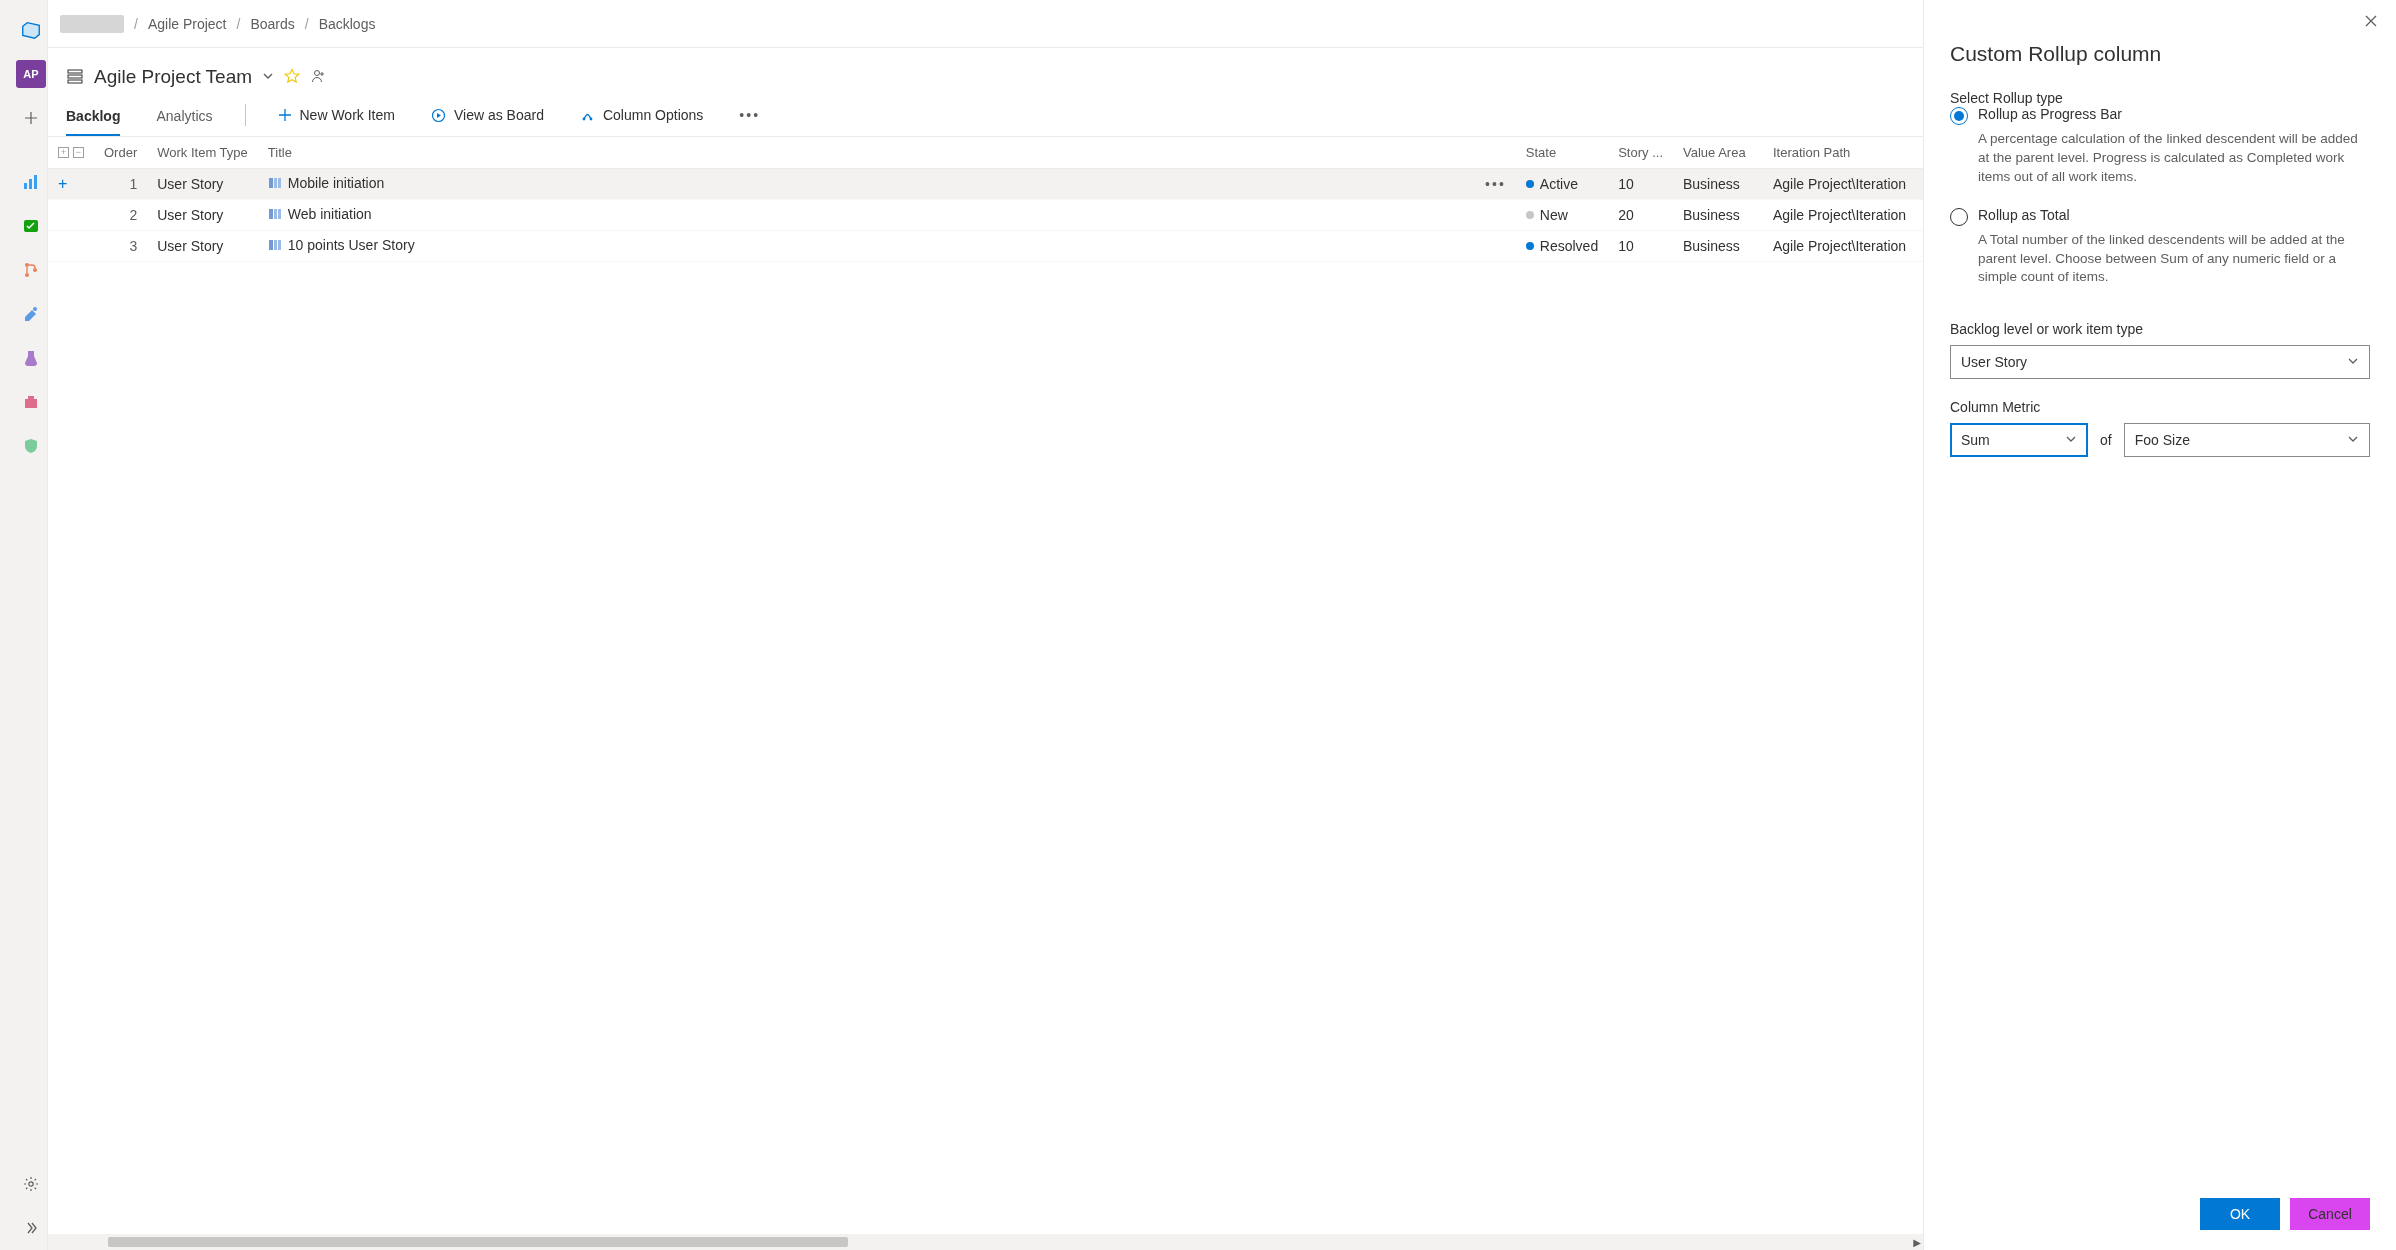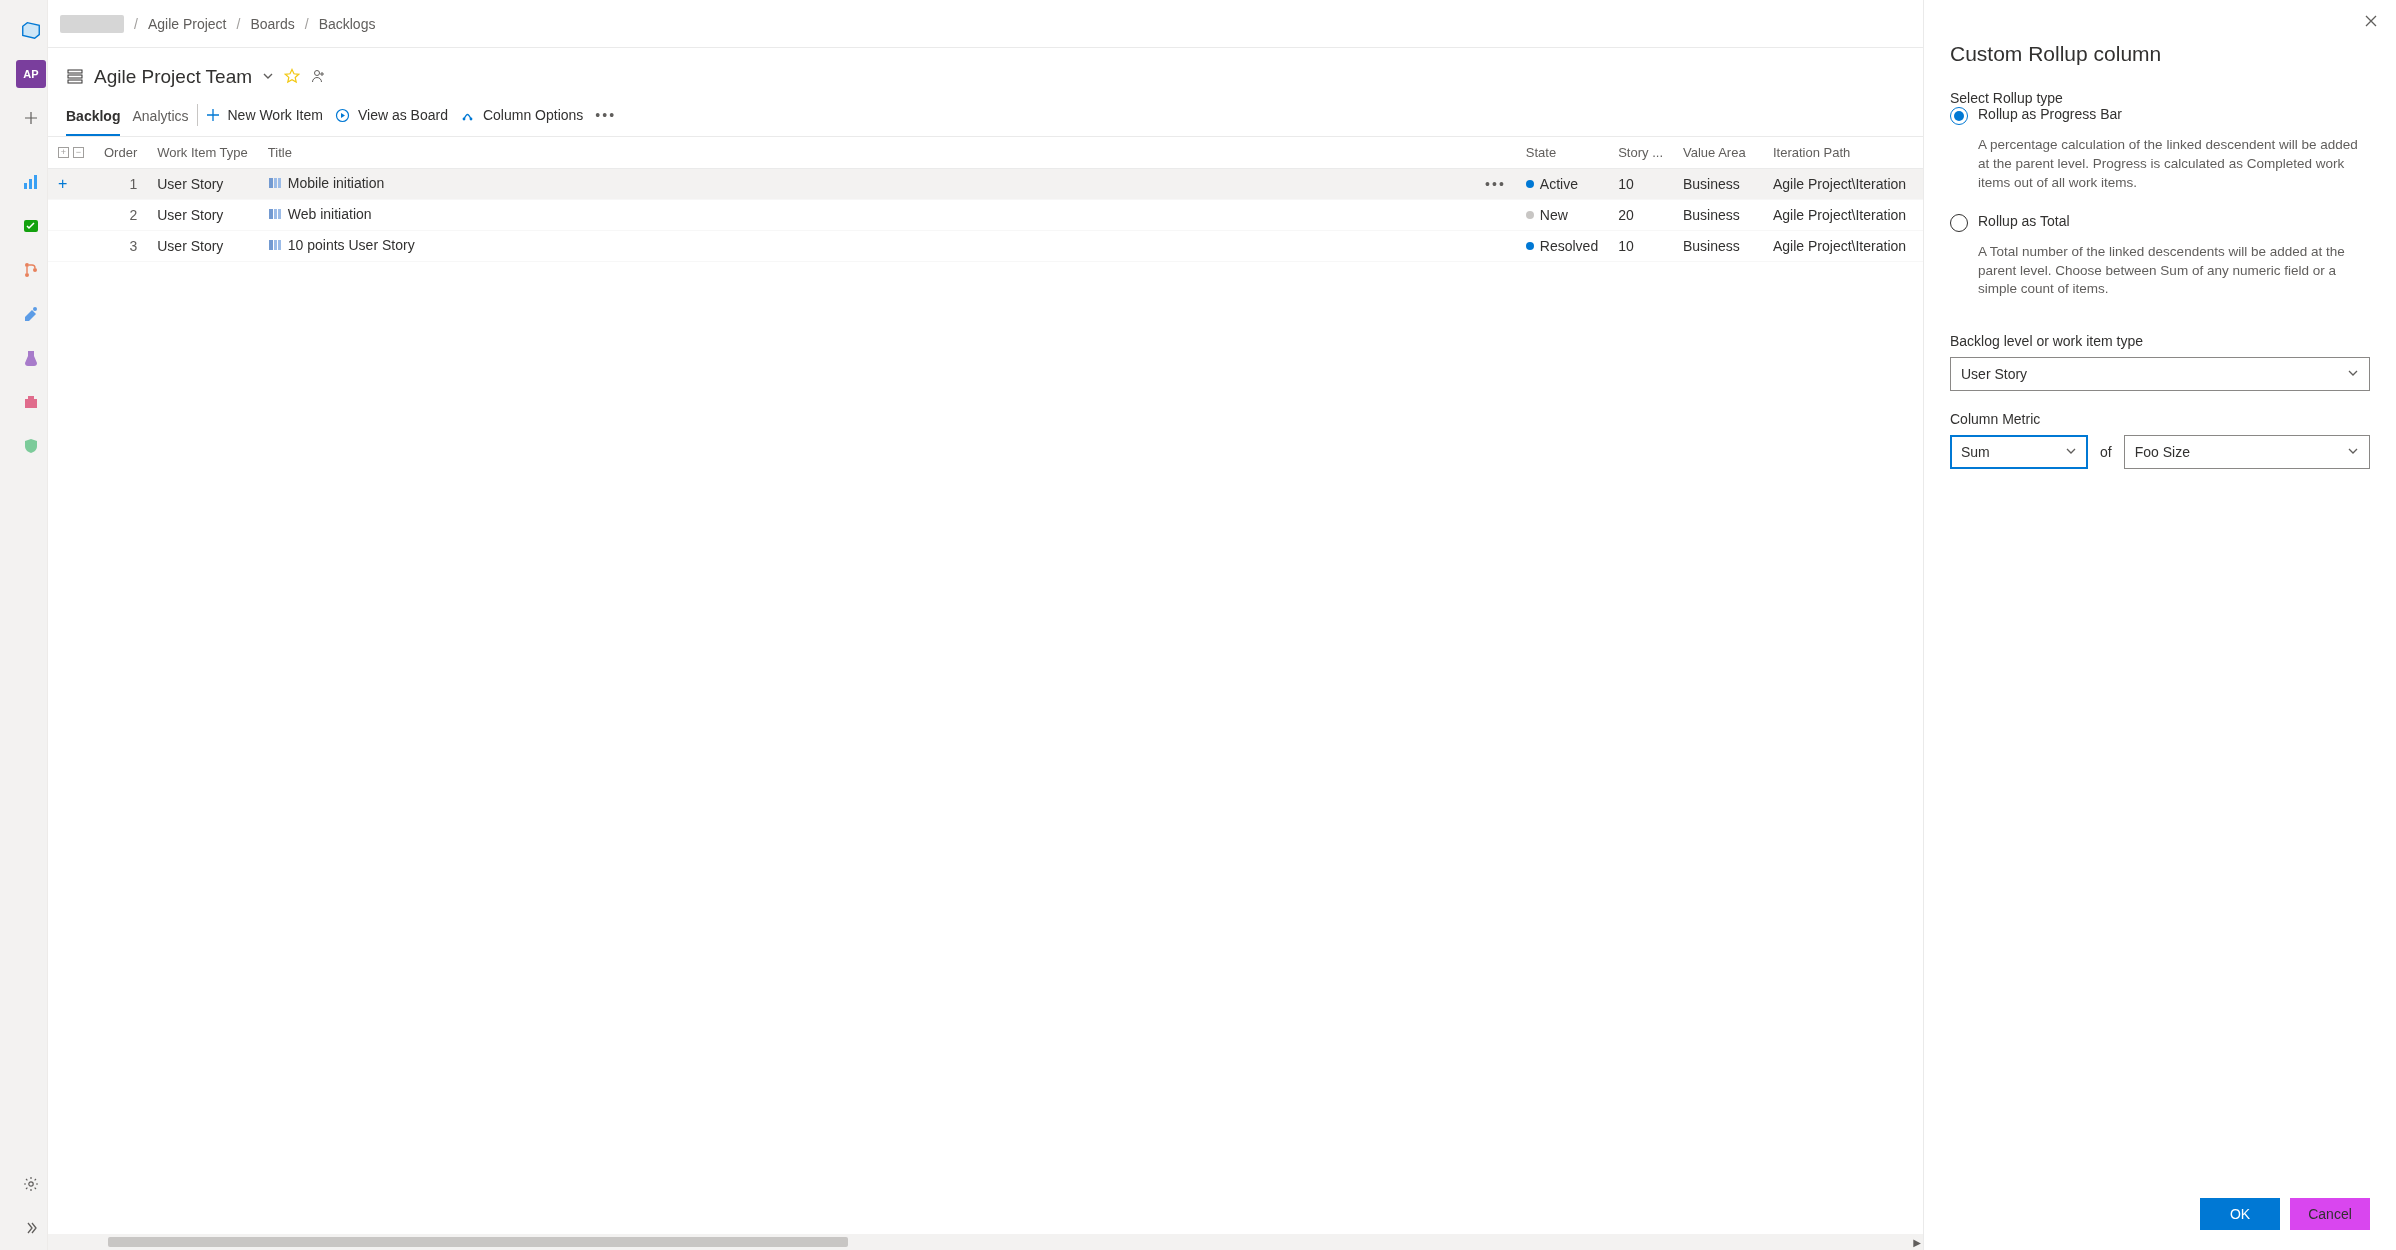--- a/index.html
+++ b/index.html
@@ -22,21 +22,21 @@
   .breadcrumb .redact { width: 64px; height: 18px; background: #d6d6d6; border-radius: 2px; }
   .breadcrumb .sep { color: #a19f9d; margin: 0 4px; }
   .breadcrumb-link { cursor: pointer; }
 
   .header { padding: 18px 18px 0 18px; display: flex; align-items: center; gap: 10px; }
   .header-icon { color: #323130; }
   .header-title { font-size: 19px; font-weight: 400; }
   .header-star { color: #f2c811; }
   .header-people { color: #605e5c; }
 
-  .tabs { display: flex; align-items: center; padding: 12px 18px 0 18px; border-bottom: 1px solid #eaeaea; gap: 12px; }
+  .tabs { display: flex; align-items: center; padding: 12px 18px 0 18px; border-bottom: 1px solid #eaeaea; gap: 36px; }
   .tab { padding: 8px 0 10px 0; color: #605e5c; cursor: pointer; border-bottom: 2px solid transparent; }
   .tab.active { color: #323130; font-weight: 600; border-bottom-color: #0078d4; }
   .tab-divider { width: 1px; height: 22px; background: #c8c6c4; margin: 0 -4px 6px -4px; }
   .cmd { display: flex; align-items: center; gap: 8px; color: #323130; cursor: pointer; padding-bottom: 6px; }
   .cmd svg, .cmd .icon { color: #0078d4; }
   .cmd.ellipsis { color: #605e5c; letter-spacing: 2px; }
 
   .grid-wrap { flex: 1; overflow: auto; position: relative; }
   .grid { width: 100%; border-collapse: collapse; }
   .grid thead th { text-align: left; font-weight: 400; font-size: 13px; color: #605e5c; padding: 8px 10px; border-bottom: 1px solid #eaeaea; white-space: nowrap; }
@@ -61,21 +61,21 @@
   .panel { width: 472px; display: flex; flex-direction: column; padding: 24px 26px 20px 26px; position: relative; }
   .panel-close { position: absolute; top: 14px; right: 18px; cursor: pointer; color: #605e5c; font-size: 16px; }
   .panel-title { font-size: 21px; font-weight: 400; margin-bottom: 24px; margin-top: 18px; }
   .panel-subhead { font-size: 14px; }
   .radio-row { display: flex; gap: 10px; margin-bottom: 6px; align-items: flex-start; }
   .radio-outer { width: 18px; height: 18px; border: 1px solid #323130; border-radius: 50%; display: flex; align-items: center; justify-content: center; flex-shrink: 0; margin-top: 1px; cursor: pointer; }
   .radio-outer.checked { border-color: #0078d4; }
   .radio-inner { width: 10px; height: 10px; border-radius: 50%; background: #0078d4; }
   .radio-body { flex: 1; }
   .radio-label { font-size: 14px; }
-  .radio-desc { font-size: 13.5px; color: #605e5c; margin-top: 14px; line-height: 1.4; }
+  .radio-desc { font-size: 13.5px; color: #605e5c; margin-top: 8px; line-height: 1.4; }
   .radio-group { margin-bottom: 22px; }
   .field-label { font-size: 14px; margin-bottom: 8px; margin-top: 6px; }
   .select-box { border: 1px solid #8a8886; height: 34px; display: flex; align-items: center; padding: 0 10px; justify-content: space-between; cursor: pointer; background: #fff; }
   .select-box.focused { border-color: #0078d4; box-shadow: 0 0 0 1px #0078d4 inset; }
   .metric-row { display: flex; align-items: center; gap: 12px; }
   .metric-row .select-box.small { width: 138px; }
   .metric-row .select-box.wide { flex: 1; }
   .chev { color: #605e5c; font-size: 12px; }
 
   .panel-footer { margin-top: auto; display: flex; justify-content: flex-end; gap: 10px; }

